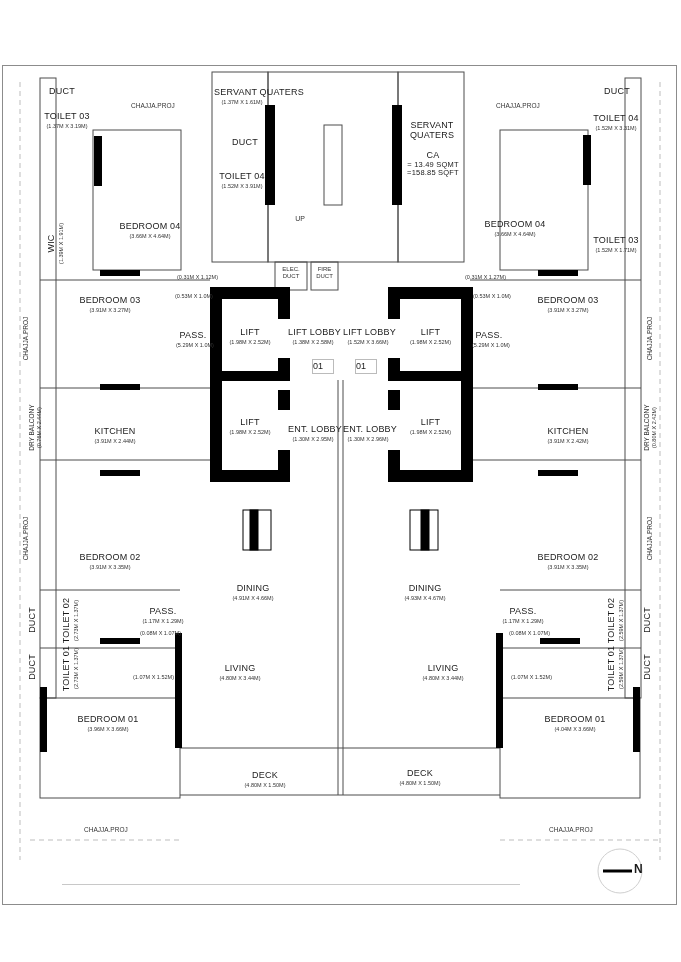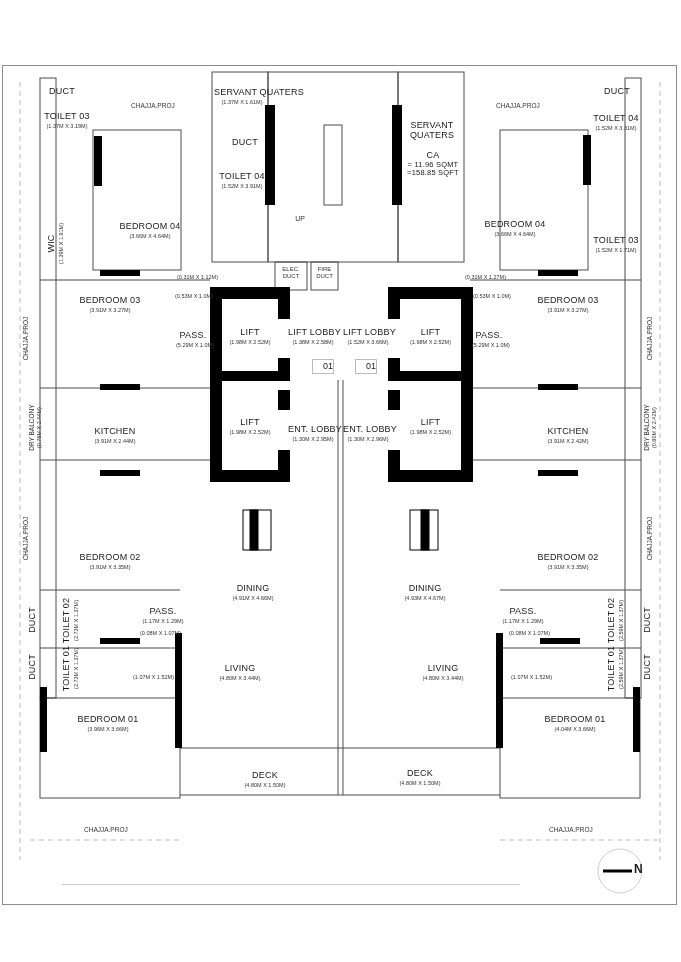--- a/index.html
+++ b/index.html
@@ -8,21 +8,21 @@
   #plan { position: absolute; left: 0; top: 0; width: 681px; height: 962px; }
   .frame { position: absolute; left: 2px; top: 65px; width: 675px; height: 840px;
            border: 1px solid #8c8c8c; box-sizing: border-box; }
   .lbl { position: absolute; text-align: center; white-space: nowrap; line-height: 1.1; }
   .lbl .n { display: block; font-size: 9px; letter-spacing: 0.2px; }
   .lbl .d { display: block; font-size: 5.5px; color: #333; margin-top: 1px; }
   .vert { transform: rotate(-90deg); transform-origin: center center; }
   .chajja { position: absolute; font-size: 6.5px; color: #333; white-space: nowrap; }
   .tiny { position: absolute; font-size: 5.5px; color: #333; white-space: nowrap; }
   .unitno { position: absolute; width: 20px; height: 13px; border: 1px solid #bbb;
-            font-size: 9px; text-align: right; line-height: 13px; background: #fff; }
+            font-size: 9px; text-align: left; line-height: 13px; background: #fff; }
   .title { position: absolute; left: 66px; top: 854px; font-size: 22px; letter-spacing: 0.3px;
            color: #1a1a1a; white-space: nowrap; }
   .title-line { position: absolute; left: 62px; top: 884px; width: 458px; height: 1px; background: #c8c8c8; }
   .north-lbl { position: absolute; left: 634px; top: 862px; font-size: 12px; font-weight: bold; }
 </style>
 </head>
 <body>
 
 <div id="plan">
   <div class="frame"></div>
@@ -124,21 +124,21 @@
     <span class="d">(1.52M X 3.91M)</span>
   </div>
   <div class="lbl" style="left:290px;top:214px;width:20px">
     <span class="d" style="font-size:7px">UP</span>
   </div>
   <div class="lbl" style="left:402px;top:121px;width:60px">
     <span class="n" style="width:60px;white-space:normal">SERVANT QUATERS</span>
   </div>
   <div class="lbl" style="left:405px;top:151px;width:56px">
     <span class="n">CA</span>
-    <span class="n" style="font-size:7.5px">= 11.96 SQMT</span>
+    <span class="n" style="font-size:7.5px">= 13.49 SQMT</span>
     <span class="n" style="font-size:7.5px">=158.85 SQFT</span>
   </div>
   <div class="lbl" style="left:276px;top:265px;width:30px;white-space:normal">
     <span class="d" style="font-size:6px">ELEC. DUCT</span>
   </div>
   <div class="lbl" style="left:311px;top:265px;width:27px;white-space:normal">
     <span class="d" style="font-size:6px">FIRE DUCT</span>
   </div>
 
   <div class="lbl" style="left:222px;top:328px;width:56px">

